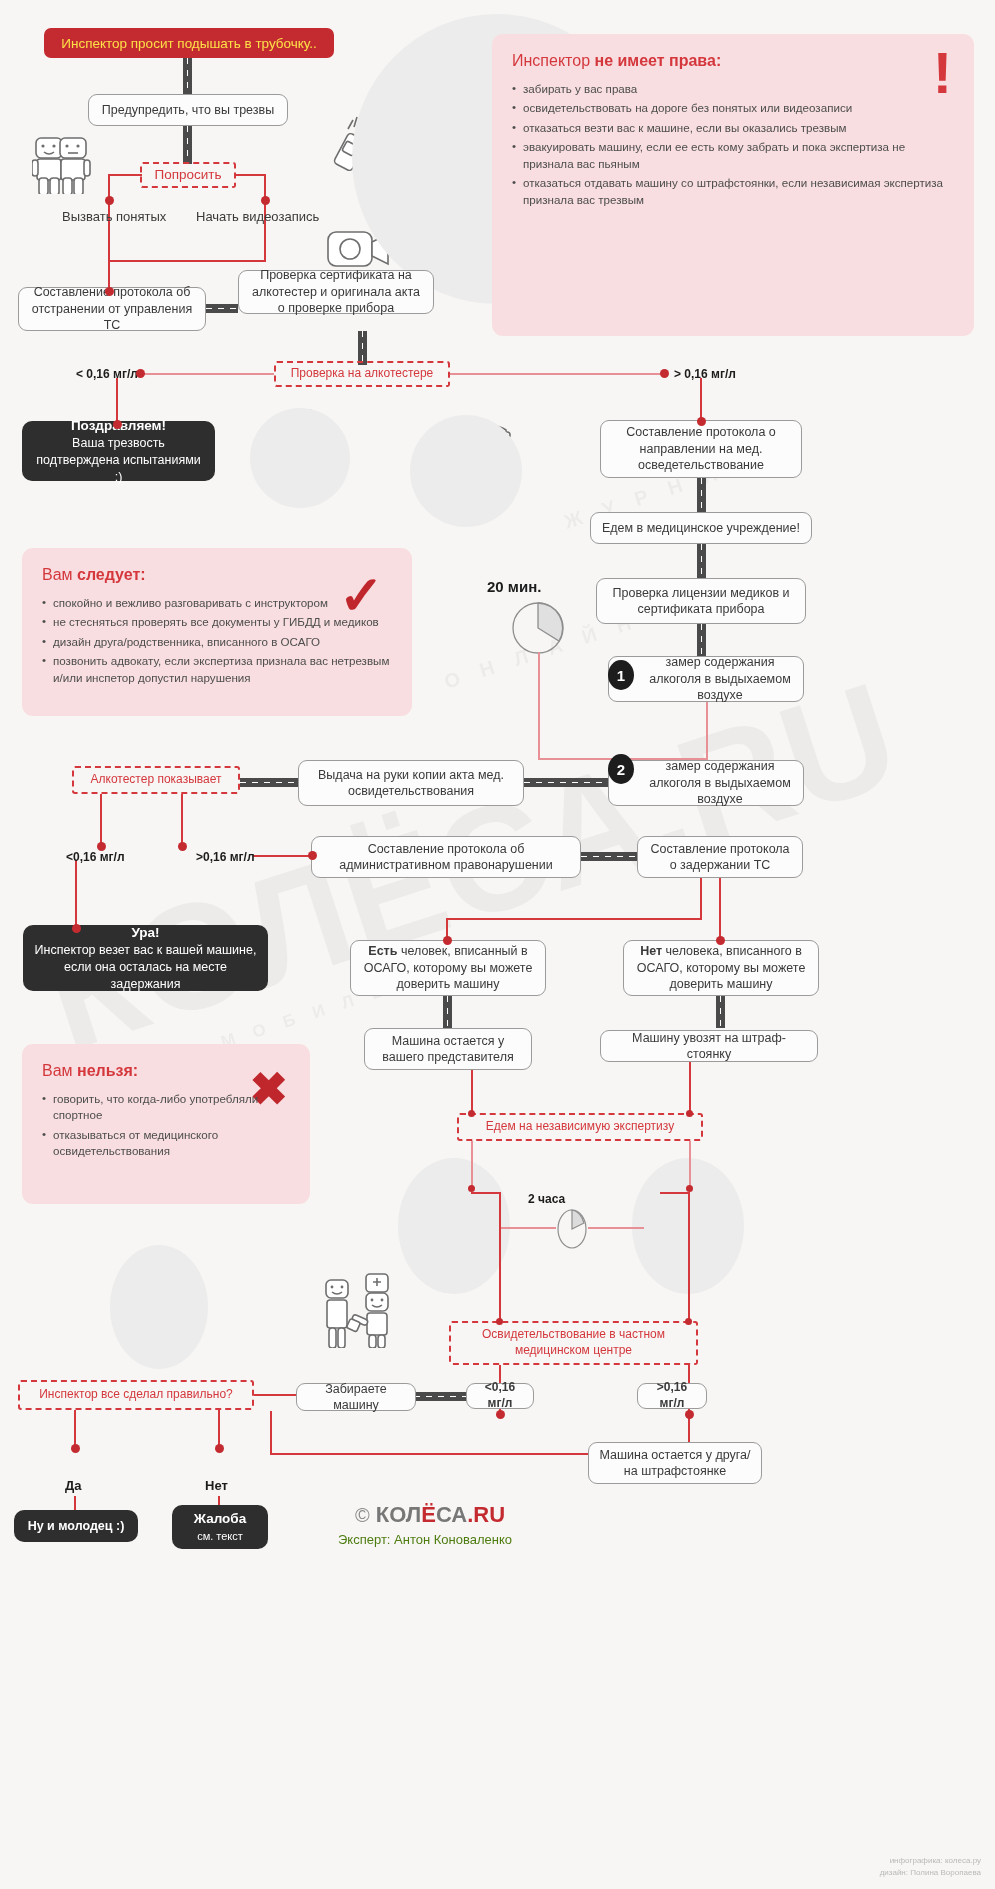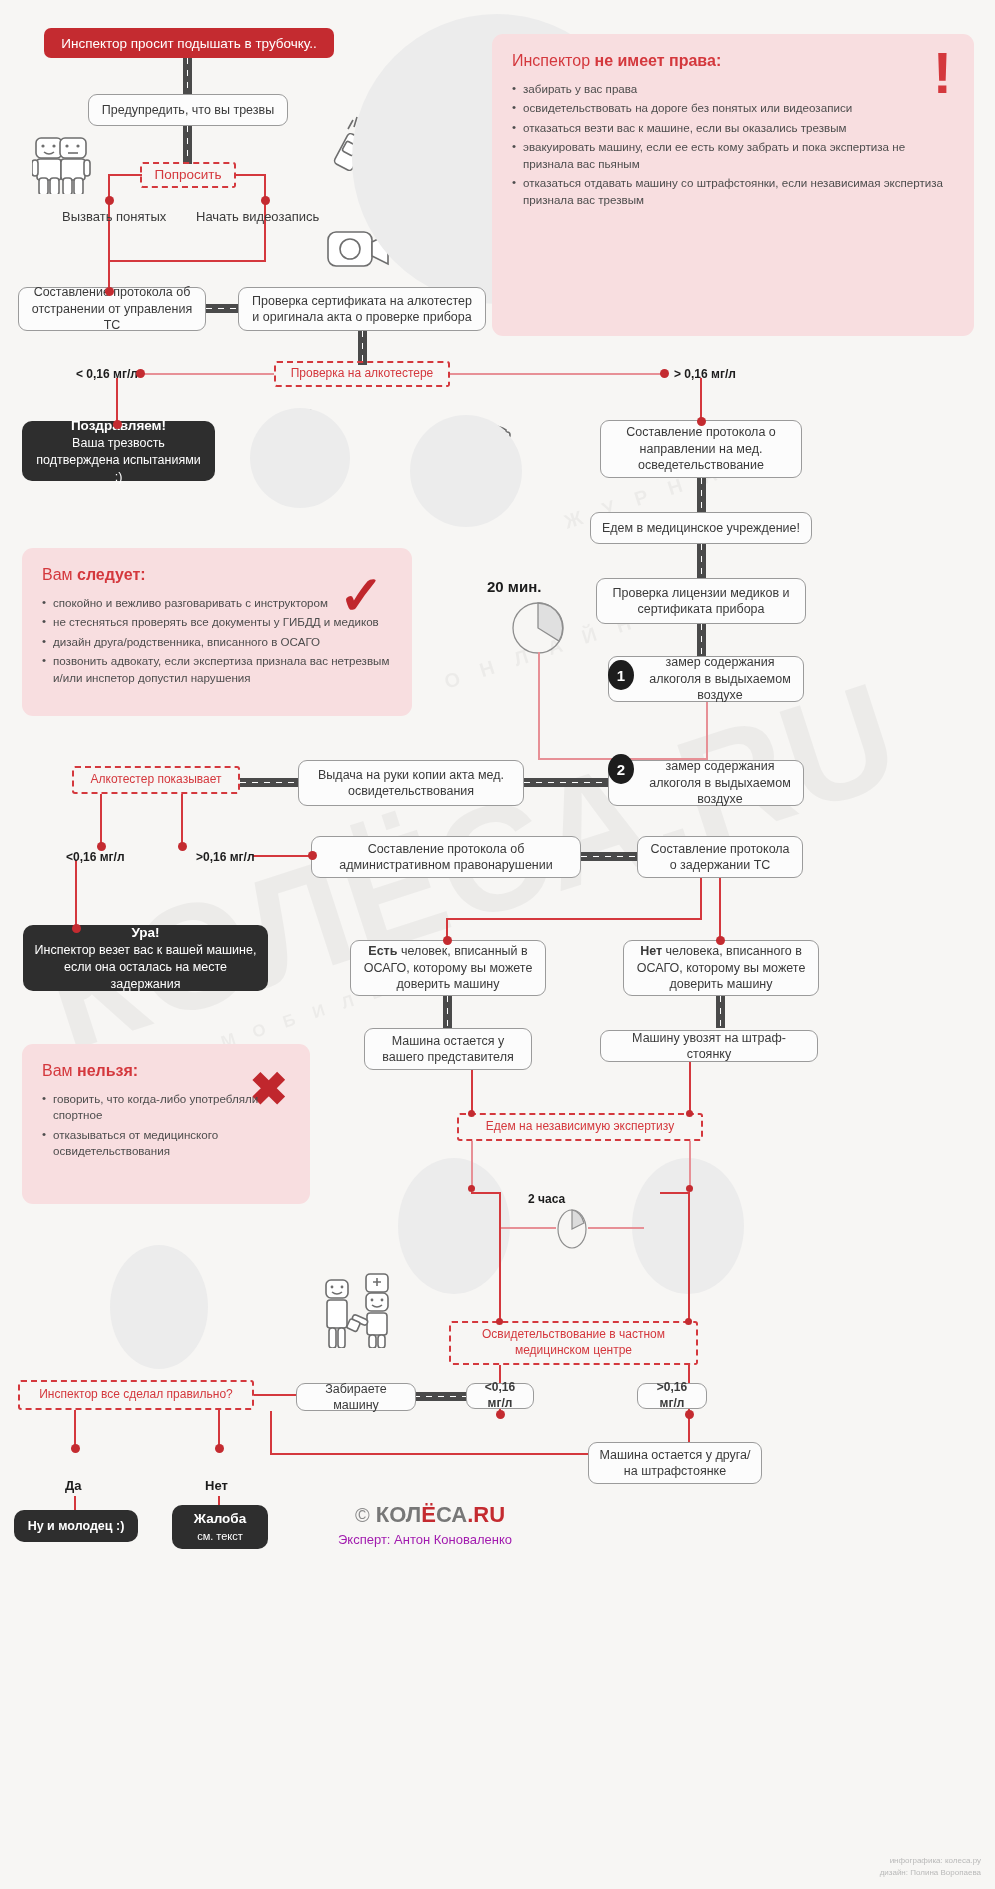--- a/index.html
+++ b/index.html
@@ -22,21 +22,21 @@
     font-size: 12.5px;
     line-height: 1.32;
     text-align: center;
     display: flex; align-items: center; justify-content: center;
     padding: 6px 10px;
     z-index: 6;
   }
 
   .title-bar {
     background: #c42b30;
-    color: #ffffff;
+    color: #fde047;
     border-radius: 7px;
     font-size: 13.5px;
     display: flex; align-items: center; justify-content: center;
     text-align: center;
     padding: 0 12px;
     z-index: 7;
   }
 
   .dark-box {
     background: #2e2e2e;
@@ -138,21 +138,21 @@
   .qmark { color: #8c8c8c; font-size: 74px; font-weight: bold; line-height: 1; }
 
   .wm {
     position: absolute; color: rgba(0,0,0,0.045); font-weight: bold;
     white-space: nowrap; z-index: 0; pointer-events: none;
   }
 
   
   .footer-logo { font-size: 22px; font-weight: bold; color: #777; }
   .footer-logo .r { color: #c42b30; }
-  .footer-expert { color: #a21caf; font-size: 13px; }
+  .footer-expert { color: #4d7c0f; font-size: 13px; }
   .credits { color: #b9b9b9; font-size: 8px; line-height: 1.5; text-align: right; }
 </style>
 </head>
 <body>
 
 <div id="canvas">
 
   <div class="wm" style="left:30px; top:780px; font-size:150px; transform:rotate(-18deg); font-family:'Liberation Sans',sans-serif;">КОЛЁСА.RU</div>
   <div class="wm" style="left:440px; top:640px; font-size:20px; letter-spacing:8px; transform:rotate(-18deg);">О Н Л А Й Н</div>
   <div class="wm" style="left:560px; top:480px; font-size:20px; letter-spacing:8px; transform:rotate(-18deg);">Ж У Р Н А Л</div>
@@ -228,21 +228,21 @@
     <path class="strokefill" d="M46 14 l16 -8 v30 l-16 -8 z"></path>
   </svg>
 
   <div class="rl abs" style="left:108px; top:203px; width:2px; height:88px;"></div>
   <div class="rl abs" style="left:264px; top:203px; width:2px; height:58px;"></div>
   <div class="rl abs" style="left:108px; top:260px; width:158px; height:2px;"></div>
   <div class="dot abs" style="left:105px; top:287px;"></div>
 
   <div class="node abs" style="left:18px; top:287px; width:188px; height:44px;">Составление протокола об отстранении от управления ТС</div>
   <div class="road-h abs" style="left:206px; top:304px; width:32px; height:9px;"></div>
-  <div class="node abs" style="left:238px; top:287px; width:248px; height:44px;">Проверка сертификата на алкотестер и оригинала акта о проверке прибора</div>
+  <div class="node abs" style="left:238px; top:270px; width:196px; height:44px;">Проверка сертификата на алкотестер и оригинала акта о проверке прибора</div>
 
   <div class="road-v abs" style="left:358px; top:331px; width:9px; height:34px;"></div>
 
   <div class="dashed abs" style="left:274px; top:361px; width:176px; height:26px;">Проверка на алкотестере</div>
 
   <div class="rl-pale abs" style="left:140px; top:373px; width:134px; height:2px;"></div>
   <div class="rl-pale abs" style="left:450px; top:373px; width:214px; height:2px;"></div>
   <div class="dot abs" style="left:136px; top:369px;"></div>
   <div class="dot abs" style="left:660px; top:369px;"></div>
 

